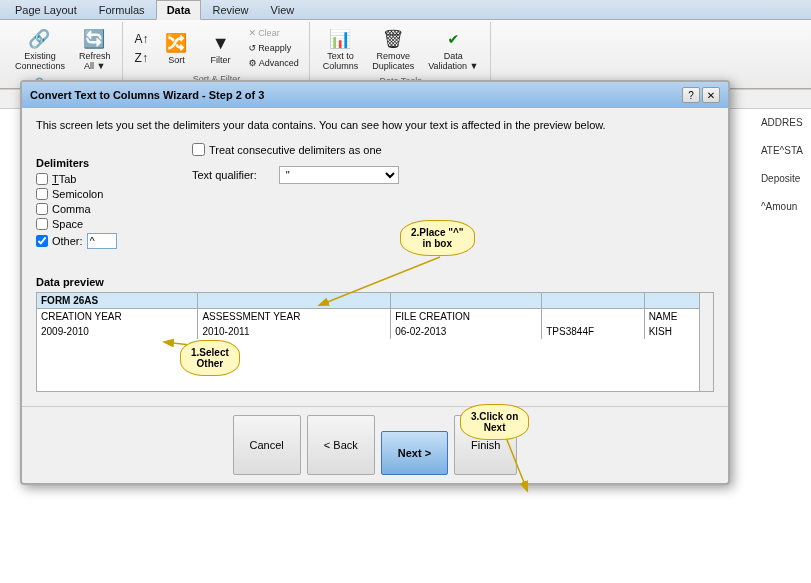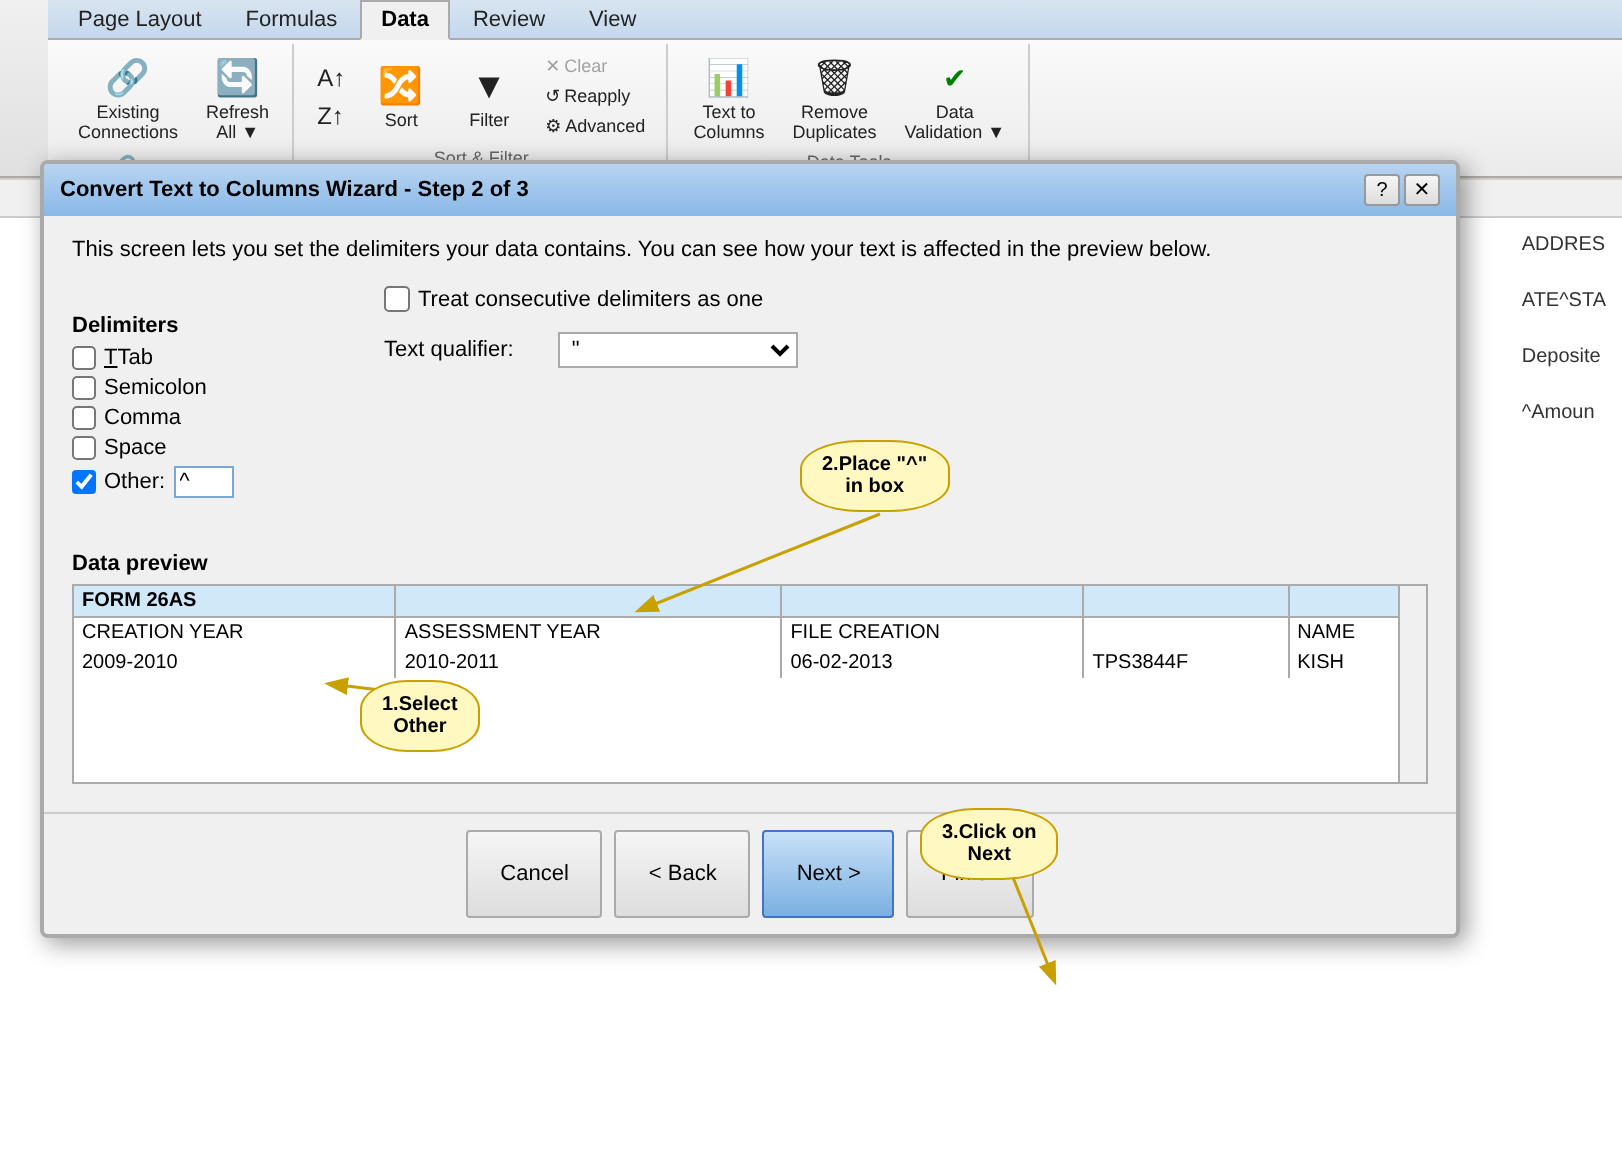--- a/index.html
+++ b/index.html
@@ -10,21 +10,20 @@
       width: 811px;
       height: 583px;
       overflow: hidden;
       position: relative;
     }
 
     
     .ribbon {
       background: linear-gradient(to bottom, #f0f0f0, #e0e0e0);
       border-bottom: 1px solid #aaa;
-      padding-left: 24px;
     }
 
     .ribbon-tabs {
       display: flex;
       background: linear-gradient(to bottom, #d8e4f0, #c5d8ed);
       border-bottom: 1px solid #aaa;
       padding-left: 4px;
     }
 
     .ribbon-tab {
@@ -371,21 +370,22 @@
       border: 1px solid #aaa;
       background: linear-gradient(to bottom, #f5f5f5, #ddd);
       border-radius: 2px;
       cursor: pointer;
       color: #000;
     }
 
     .footer-btn.primary {
       background: linear-gradient(to bottom, #c8e0f8, #7ab0e0);
       border-color: #4472c4;
-      font-weight: normal;
+      font-weight: bold;
+      margin-top: 16px;
     }
 
     
     .annotation {
       position: absolute;
       background: #fff8c0;
       border: 1px solid #c8a000;
       border-radius: 50%;
       font-size: 10px;
       font-weight: bold;

